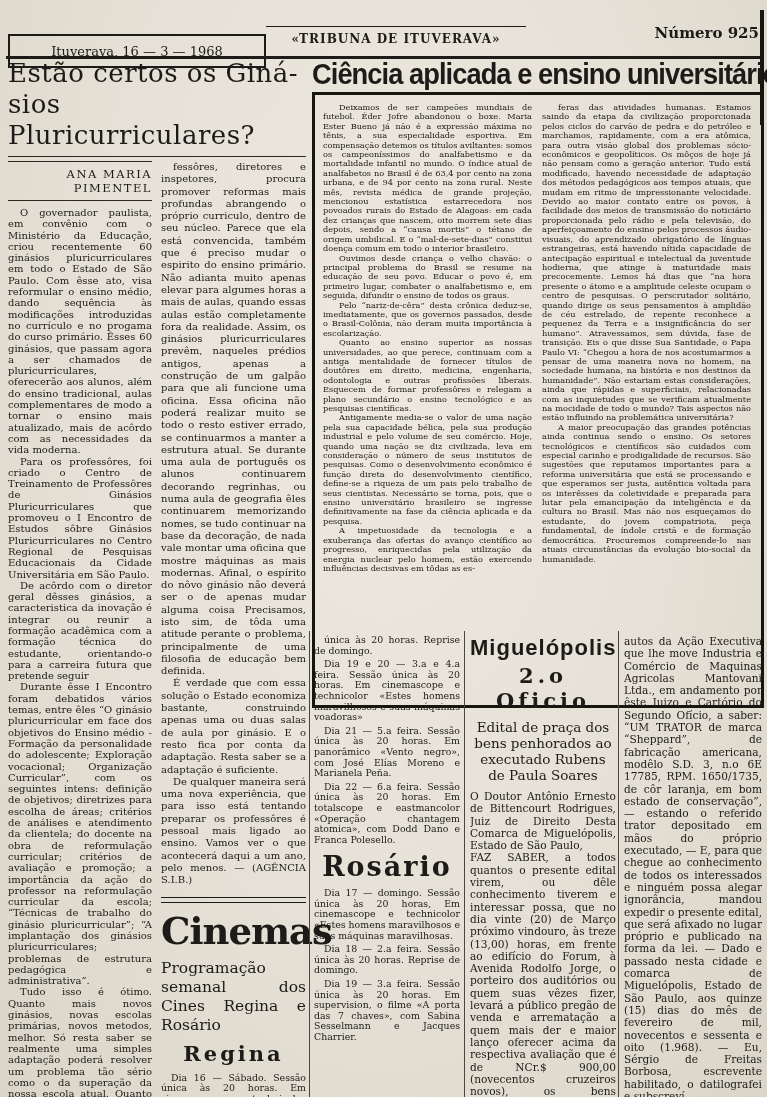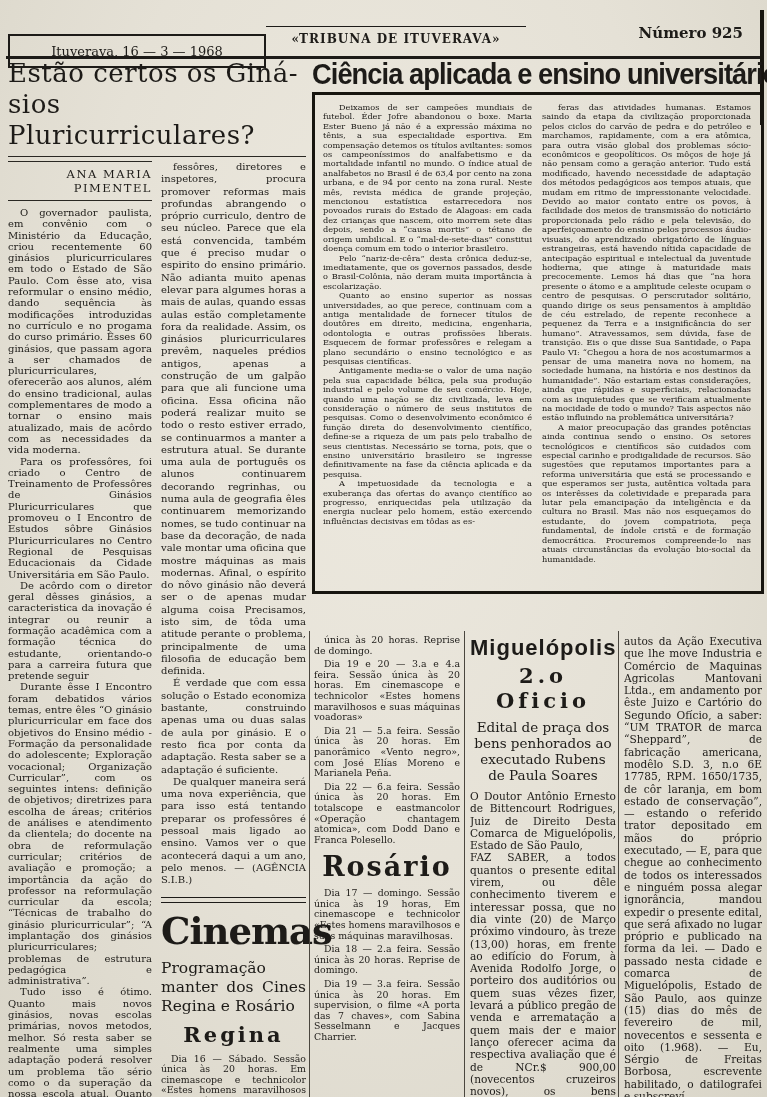--- a/index.html
+++ b/index.html
@@ -5,21 +5,21 @@
   html,body{margin:0;padding:0;}
   body{width:767px;height:1097px;overflow:hidden;background:#b9b6ac;font-family:"DejaVu Serif",serif;}
   .page{position:relative;width:767px;height:1097px;color:#1d1b18;overflow:hidden;
         background:radial-gradient(ellipse at 50% 35%, #ede9df 0%, #e5e1d6 55%, #d9d5c8 100%);}
   
   .masthead{position:absolute;left:6px;top:14px;width:755px;height:42px;border-bottom:3px solid #1d1b18;}
   .date-box{position:absolute;left:2px;top:20px;width:254px;height:30px;border:2px solid #1d1b18;
             display:flex;align-items:center;justify-content:center;font-size:13px;}
   .mast-title{position:absolute;left:260px;top:12px;width:260px;text-align:center;font-size:12px;
               font-weight:bold;letter-spacing:1px;border-top:1.5px solid #1d1b18;padding-top:5px;}
-  .mast-number{position:absolute;right:18px;top:10px;font-size:15px;font-weight:bold;}
+  .mast-number{position:absolute;right:2px;top:10px;font-size:15px;font-weight:bold;}
   .edge-bar{position:absolute;right:3px;top:10px;width:4px;height:115px;background:#17150f;}
   
   .left-art{position:absolute;left:8px;top:58px;width:298px;}
   .left-title{font-size:26px;line-height:31px;font-weight:normal;letter-spacing:0.5px;}
   .title-rule{border-top:1.5px solid #2a2823;margin:5px 0 4px 0;}
   .left-cols{display:flex;gap:9px;}
   .lcol{width:145px;}
   .byline-box{border-top:1.5px solid #2a2823;border-bottom:1.5px solid #2a2823;
               padding:5px 0 5px 0;font-size:11.5px;letter-spacing:1.5px;text-align:right;margin-bottom:6px;}
   .body-t p{margin:0;font-size:10px;line-height:11.3px;text-align:justify;text-indent:12px;}
@@ -32,21 +32,21 @@
   .cine-head{font-size:21px;font-weight:bold;letter-spacing:3px;text-align:center;margin:4px 0 7px 0;}
   .cine-head-big{font-size:27px;font-weight:bold;letter-spacing:2px;text-align:center;margin:6px 0 6px 0;}
   .cine-list p{margin:0 0 3px 0;font-size:9.4px;line-height:10.6px;text-align:justify;text-indent:10px;}
   
   .right-art{position:absolute;left:312px;top:56px;width:452px;}
   .head-line{font-family:"Liberation Sans",sans-serif;font-weight:bold;font-size:29px;white-space:nowrap;
              letter-spacing:-1px;transform:scaleX(0.94);transform-origin:left center;line-height:36px;}
   .byline-row{display:flex;align-items:center;gap:8px;margin:2px 0 6px 0;}
   .byline-row .line{flex:1;border-top:2px solid #1d1b18;}
   .byline-name{font-size:12px;letter-spacing:2px;text-align:center;}
-  .art-box{border:3px solid #17150f;height:502px;box-sizing:border-box;padding:8px 8px 4px 8px;
+  .art-box{border:3px solid #17150f;height:616px;box-sizing:border-box;padding:8px 8px 4px 8px;
            display:flex;gap:10px;overflow:hidden;}
   .bcol{width:209px;}
   .bcol p{margin:0;font-size:8.2px;line-height:9.4px;text-align:justify;text-indent:16px;}
   
   .low-col{position:absolute;top:635px;height:462px;overflow:hidden;}
   .col3{left:314px;width:146px;}
   .col4{left:470px;width:146px;}
   .col5{left:624px;width:138px;}
   .vrule{position:absolute;width:1px;background:#4a463e;top:631px;height:466px;}
   .vr1{left:309px;} .vr2{left:464px;} .vr3{left:618px;}
@@ -91,34 +91,35 @@
       </div>
       <div class="lcol">
         <div class="body-t col2-t">
             <p>fessôres, diretores e inspetores, procura promover reformas mais profundas abrangendo o próprio curriculo, dentro de seu núcleo. Parece que ela está convencida, também que é preciso mudar o espirito do ensino primário. Não adianta muito apenas elevar para algumes horas a mais de aulas, quando essas aulas estão completamente fora da realidade. Assim, os ginásios pluricurriculares prevêm, naqueles prédios antigos, apenas a construção de um galpão para que ali funcione uma oficina. Essa oficina não poderá realizar muito se todo o resto estiver errado, se continuarmos a manter a estrutura atual. Se durante uma aula de português os alunos continuarem decorando regrinhas, ou numa aula de geografia êles continuarem memorizando nomes, se tudo continuar na base da decoração, de nada vale montar uma oficina que mostre máquinas as mais modernas. Afinal, o espírito do nôvo ginásio não deverá ser o de apenas mudar alguma coisa Precisamos, isto sim, de tôda uma atitude perante o problema, principalmente de uma filosofia de educação bem definida.</p>
             <p>É verdade que com essa solução o Estado economiza bastante, construindo apenas uma ou duas salas de aula por ginásio. E o resto fica por conta da adaptação. Resta saber se a adaptação é suficiente.</p>
             <p>De qualquer maneira será uma nova experiência, que para isso está tentando preparar os professôres é pessoal mais ligado ao ensino. Vamos ver o que acontecerá daqui a um ano, pelo menos. — (AGÊNCIA S.I.B.)</p>
           </div>
 
         <div class="dbl-rule"></div>
         <div class="cinemas-title">Cinemas</div>
-        <div class="cinemas-sub">Programação manter dos Cines Regina e Rosário</div>
+        <div class="cinemas-sub">Programação semanal dos Cines Regina e Rosário</div>
         <div class="cine-head">Regina</div>
         <div class="cine-list">
             <p>Dia 16 — Sábado. Sessão única às 20 horas. Em cinemascope e technicolor «Estes homens maravilhosos e suas máquinas voadoras».</p>
           </div>
       </div>
     </div>
   </div>
 
   <div class="right-art">
     <div class="head-line">Ciência aplicada e ensino universitário</div>
     <div class="art-box">
       <div class="bcol">
           <p>Deixamos de ser campeões mundiais de futebol. Éder Jofre abandonou o boxe. Maria Ester Bueno já não é a expressão máxima no tênis, a sua especialidade esportiva. Em compensação detemos os títulos aviltantes: somos os campeoníssimos do analfabetismo e da mortalidade infantil no mundo. O índice atual de analfabetos no Brasil é de 63,4 por cento na zona urbana, e de 94 por cento na zona rural. Neste mês, revista médica de grande projeção, mencionou estatística estarrecedora nos povoados rurais do Estado de Alagoas: em cada dez crianças que nascem, oito morrem sete dias depois, sendo a “causa mortis” o tétano de origem umbilical. E o “mal-de-sete-dias” constitui doença comum em todo o interior brasileiro.</p>
+          <p>Ouvimos desde criança o velho chavão: o principal problema do Brasil se resume na educação de seu povo. Educar o povo é, em primeiro lugar, combater o analfabetismo e, em seguida, difundir o ensino de todos os graus.</p>
           <p>Pelo “nariz-de-cêra” desta crônica deduz-se, imediatamente, que os governos passados, desde o Brasil-Colônia, não deram muita importância à escolarização.</p>
           <p>Quanto ao ensino superior as nossas universidades, ao que perece, continuam com a antiga mentalidade de fornecer títulos de doutôres em direito, medicina, engenharia, odontologia e outras profissões liberais. Esquecem de formar professôres e relegam a plano secundário o ensino tecnológico e as pesquisas científicas.</p>
           <p>Antigamente media-se o valor de uma nação pela sua capacidade bélica, pela sua produção industrial e pelo volume de seu comércio. Hoje, quando uma nação se diz civilizada, leva em consideração o número de seus institutos de pesquisas. Como o desenvolvimento econômico é função direta do desenvolvimento científico, define-se a riqueza de um pais pelo trabalho de seus cientistas. Necessário se torna, pois, que o ensino universitário brasileiro se ingresse definitivamente na fase da ciência aplicada e da pesquisa.</p>
           <p>A impetuosidade da tecnologia e a exuberança das ofertas do avanço científico ao progresso, enriquecidas pela utilização da energia nuclear pelo homem, estão exercendo influências decisivas em tôdas as es-</p>
         </div>
       <div class="bcol">
           <p>feras das atividades humanas. Estamos saindo da etapa da civilização proporcionada pelos ciclos do carvão de pedra e do petróleo e marchamos, rapidamente, com a era atômica, para outra visão global dos problemas sócio-econômicos e geopolíticos. Os môços de hoje já não pensam como a geração anterior. Tudo está modificado, havendo necessidade de adaptação dos métodos pedagógicos aos tempos atuais, que mudam em ritmo de impressionante velocidade. Devido ao maior contato entre os povos, à facilidade dos meios de transmissão do noticiário proporcionada pelo rádio e pela televisão, do aperfeiçoamento do ensino pelos processos áudio-visuais, do aprendizado obrigatório de línguas estrangeiras, está havendo nítida capacidade de antecipação espiritual e intelectual da juventude hodierna, que atinge à maturidade mais precocemente. Lemos há dias que “na hora presente o átomo e a amplitude celeste ocupam o centro de pesquisas. O perscrutador solitário, quando dirige os seus pensamentos à amplidão de céu estrelado, de repente reconhece a pequenez da Terra e a insignificância do ser humano”. Atravessamos, sem dúvida, fase de transição. Eis o que disse Sua Santidade, o Papa Paulo VI: “Chegou a hora de nos acostumarmos a pensar de uma maneira nova no homem, na sociedade humana, na história e nos destinos da humanidade”. Não estariam estas considerações, ainda que rápidas e superficiais, relacionadas com as inquietudes que se verificam atualmente na mocidade de todo o mundo? Tais aspectos não estão influindo na problemática universitária?</p>
           <p>A maior preocupação das grandes potências ainda continua sendo o ensino. Os setores tecnológicos e científicos são cuidados com especial carinho e prodigalidade de recursos. São sugestões que reputamos importantes para a reforma universitária que está se processando e que esperamos ser justa, autêntica voltada para os interêsses da coletividade e preparada para lutar pela emancipação da inteligência e da cultura no Brasil. Mas não nos esqueçamos do estudante, do jovem compatriota, peça fundamental, de índole cristã e de formação democrática. Procuremos compreende-lo nas atuais circunstâncias da evolução bio-social da humanidade.</p>
         </div>
     </div>
@@ -130,21 +131,21 @@
 
   <div class="low-col col3">
     <div class="cine-list">
         <p>única às 20 horas. Reprise de domingo.</p>
         <p>Dia 19 e 20 — 3.a e 4.a feira. Sessão única às 20 horas. Em cinemascope e technicolor «Estes homens maravilhosos e suas máquinas voadoras»</p>
         <p>Dia 21 — 5.a feira. Sessão única às 20 horas. Em panorâmico «Vento negro», com José Elías Moreno e Marianela Peña.</p>
         <p>Dia 22 — 6.a feira. Sessão única às 20 horas. Em totalscope e eastmancolor «Operação chantagem atomica», com Dodd Dano e Franca Polesello.</p>
       </div>
     <div class="cine-head-big">Rosário</div>
     <div class="cine-list">
-        <p>Dia 17 — domingo. Sessão única às 19 horas, Em cinemascope e technicolor «Estes homens maravilhosos e suas máquinas maravilhosas.</p>
+        <p>Dia 17 — domingo. Sessão única às 20 horas, Em cinemascope e technicolor «Estes homens maravilhosos e suas máquinas maravilhosas.</p>
         <p>Dia 18 — 2.a feira. Sessão única às 20 horas. Reprise de domingo.</p>
         <p>Dia 19 — 3.a feira. Sessão única às 20 horas. Em supervision, o filme «A porta das 7 chaves», com Sabina Sesselmann e Jacques Charrier.</p>
       </div>
   </div>
 
   <div class="low-col col4">
     <div class="ed-title1">Miguelópolis</div>
     <div class="ed-title2">2.o Oficio</div>
     <div class="ed-sub">Edital de praça dos bens penhorados ao executado Rubens de Paula Soares</div>
     <div class="ed-body">

